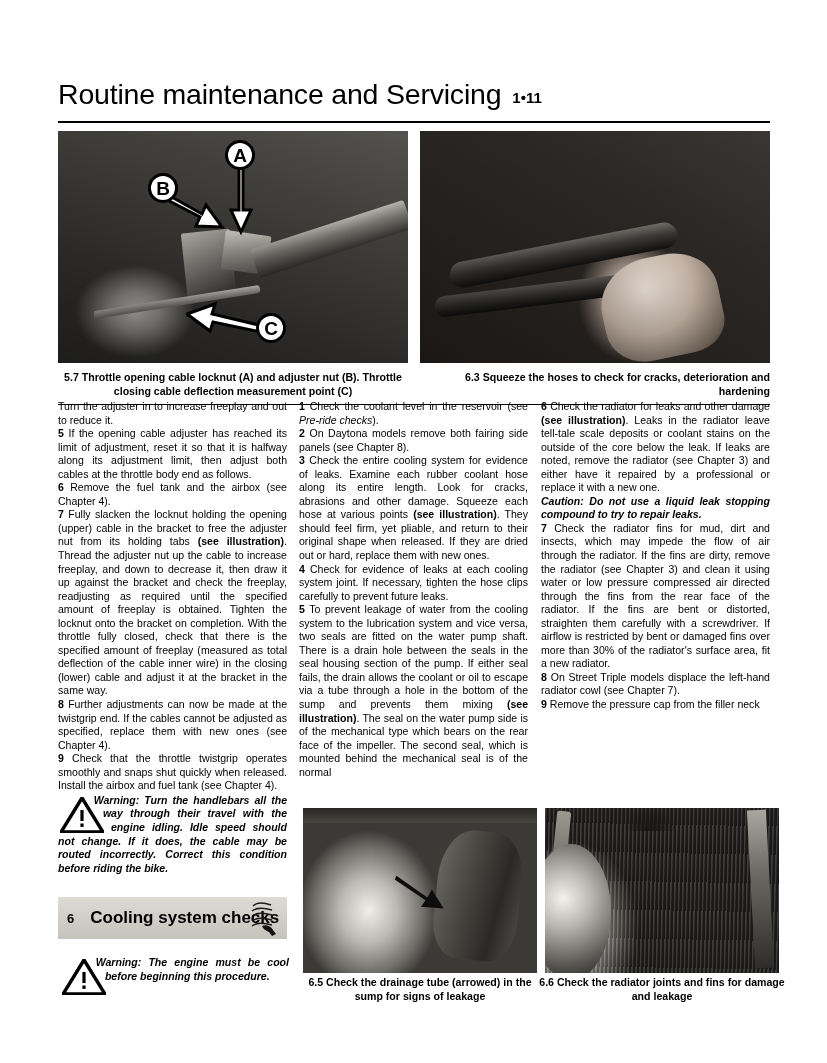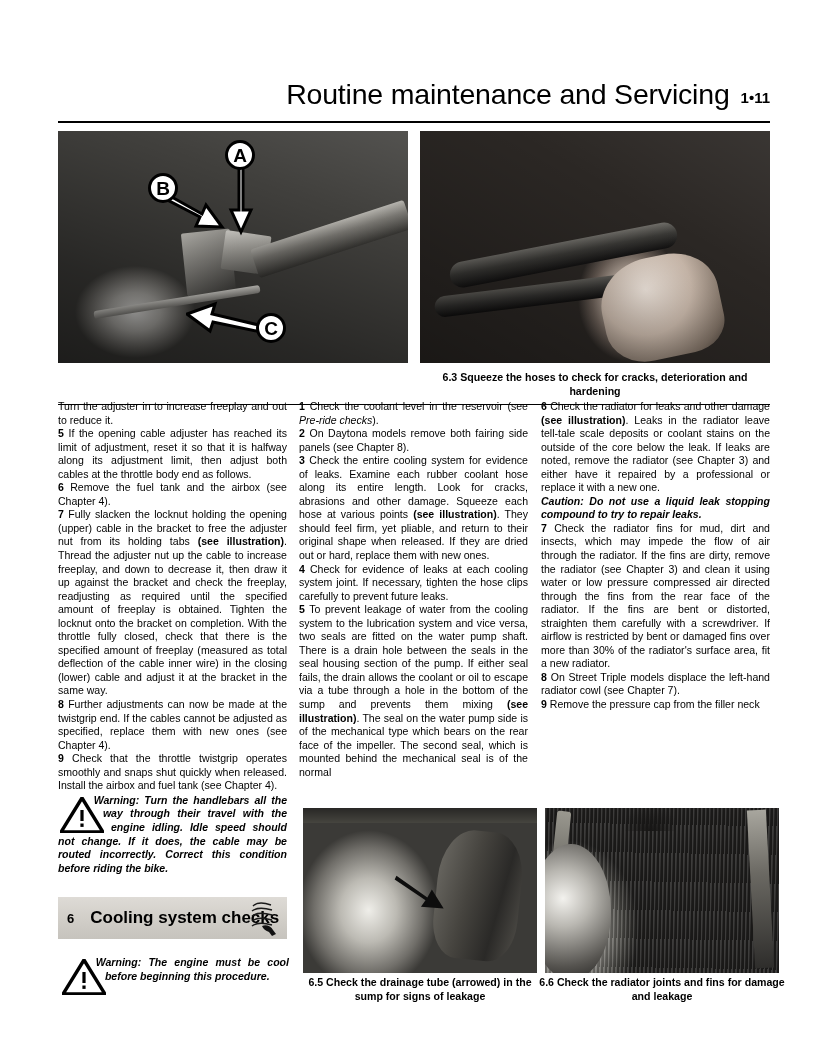--- a/index.html
+++ b/index.html
@@ -25,21 +25,20 @@
 
   
   .header {
     position: absolute;
     left: 58px;
     top: 78px;
     width: 712px;
     height: 42px;
     display: flex;
     align-items: baseline;
-    justify-content: flex-end;
   }
   .header-title {
     font-size: 28.5px;
     font-weight: 400;
     letter-spacing: -0.2px;
     white-space: nowrap;
   }
   .header-page {
     font-size: 15px;
     font-weight: 700;
@@ -216,21 +215,21 @@
 
   
   .caption {
     position: absolute;
     text-align: center;
     font-size: 10.6px;
     font-weight: 700;
     line-height: 1.33;
   }
   #cap-57 { left: 58px; top: 370px; width: 350px; }
-  #cap-63 { left: 420px; top: 370px; width: 350px; }
+  #cap-63 { left: 420px; top: 370px; width: 350px; text-align: right; }
   #cap-65 { left: 295px; top: 975px; width: 250px; }
   #cap-66 { left: 537px; top: 975px; width: 250px; }
 
   .rule-under-caps {
     position: absolute;
     left: 58px;
     top: 404px;
     width: 712px;
     height: 1.1px;
     background: #000;
@@ -347,20 +346,21 @@
 
   <div class="photo" id="photo-63">
     <div class="ph-inner">
       <div class="hose1"></div>
       <div class="hose2"></div>
       <div class="hand"></div>
       <div class="shade"></div>
     </div>
   </div>
 
+  <div class="caption" id="cap-57">5.7  Throttle opening cable locknut (A) and adjuster nut (B). Throttle closing cable deflection measurement point (C)</div>
   <div class="caption" id="cap-63">6.3  Squeeze the hoses to check for cracks, deterioration and hardening</div>
   <div class="rule-under-caps"></div>
 
   <div class="col" id="col1">
     <p><span>Turn the adjuster in to increase freeplay and out to reduce it.</span></p>
     <p><span class="num">5</span><span> If the opening cable adjuster has reached its limit of adjustment, reset it so that it is halfway along its adjustment limit, then adjust both cables at the throttle body end as follows.</span></p>
     <p><span class="num">6</span><span> Remove the fuel tank and the airbox (see Chapter 4).</span></p>
     <p><span class="num">7</span><span> Fully slacken the locknut holding the opening (upper) cable in the bracket to free the adjuster nut from its holding tabs </span><b>(see illustration)</b><span>. Thread the adjuster nut up the cable to increase freeplay, and down to decrease it, then draw it up against the bracket and check the freeplay, readjusting as required until the specified amount of freeplay is obtained. Tighten the locknut onto the bracket on completion. With the throttle fully closed, check that there is the specified amount of freeplay (measured as total deflection of the cable inner wire) in the closing (lower) cable and adjust it at the bracket in the same way.</span></p>
     <p><span class="num">8</span><span> Further adjustments can now be made at the twistgrip end. If the cables cannot be adjusted as specified, replace them with new ones (see Chapter 4).</span></p>
     <p><span class="num">9</span><span> Check that the throttle twistgrip operates smoothly and snaps shut quickly when released. Install the airbox and fuel tank (see Chapter 4).</span></p>

